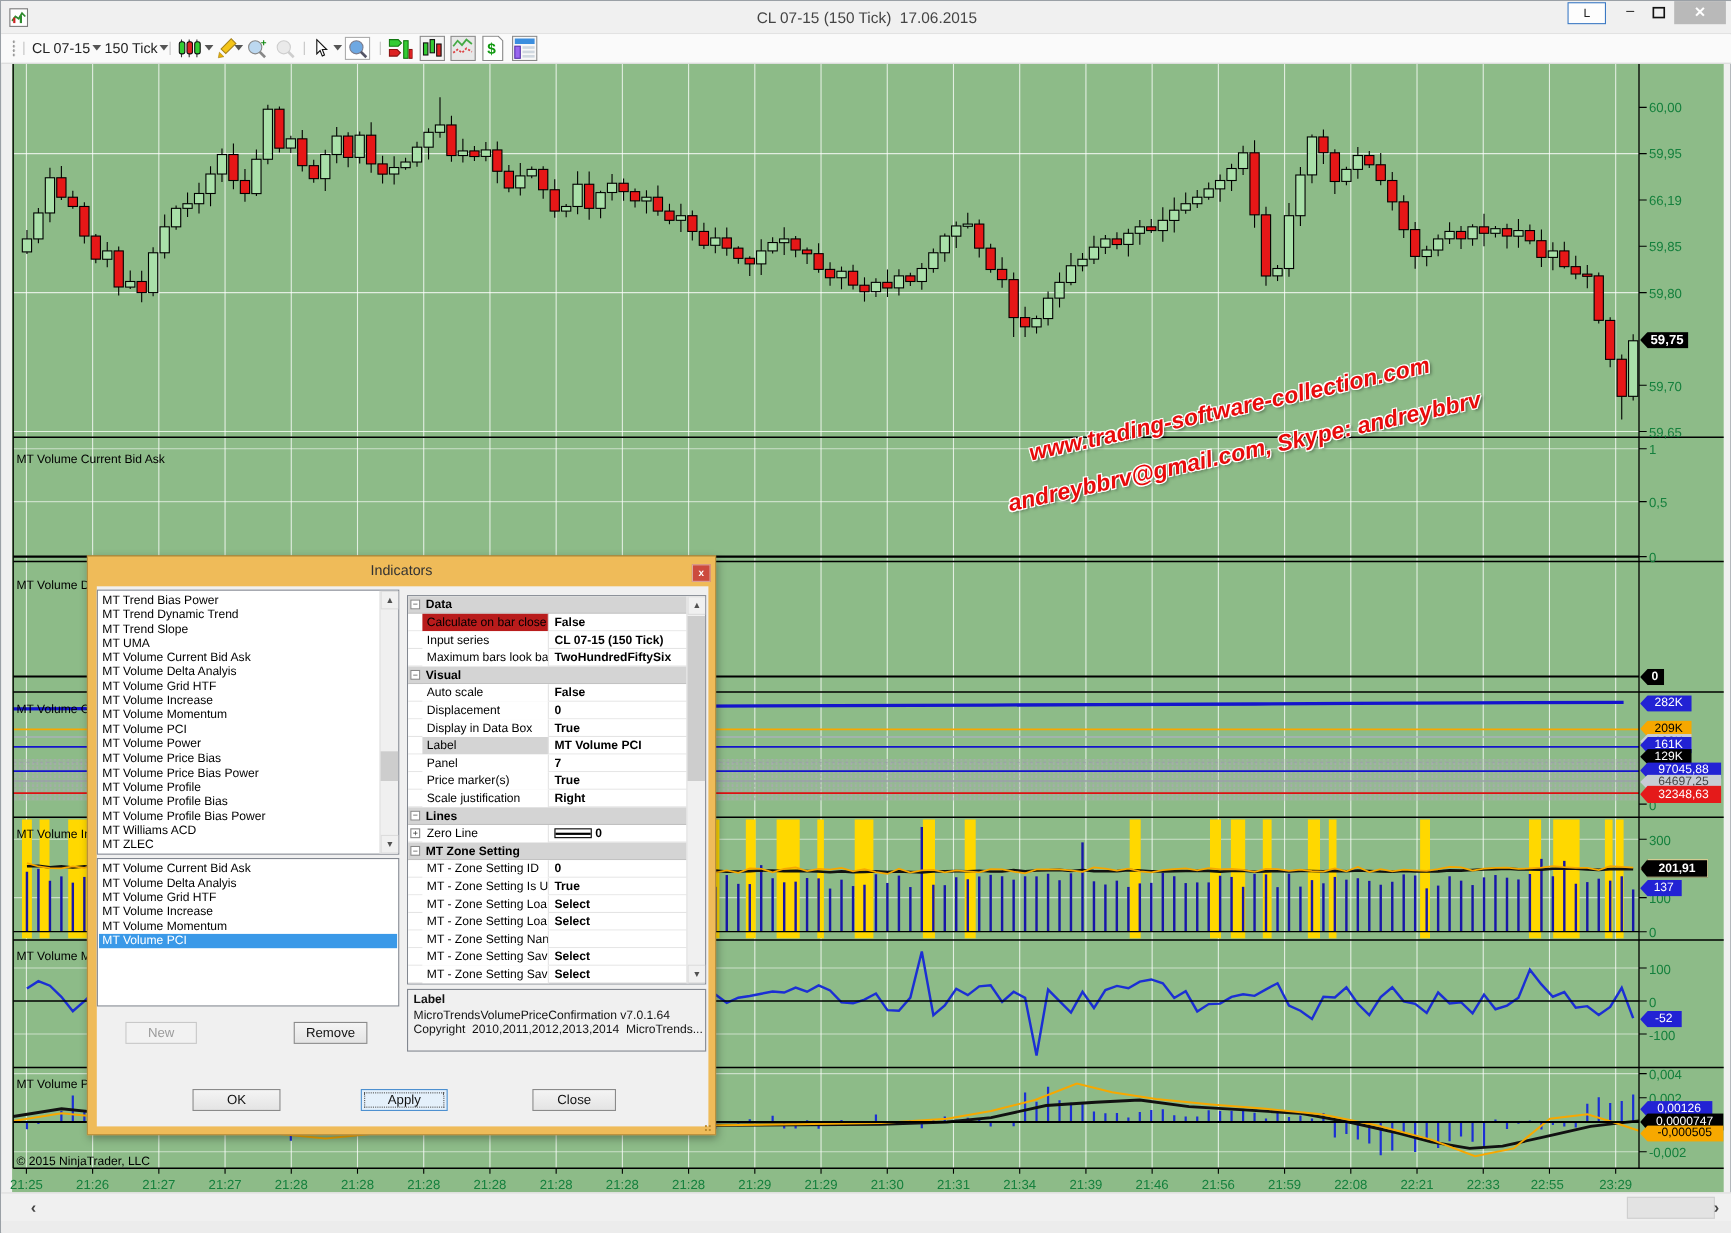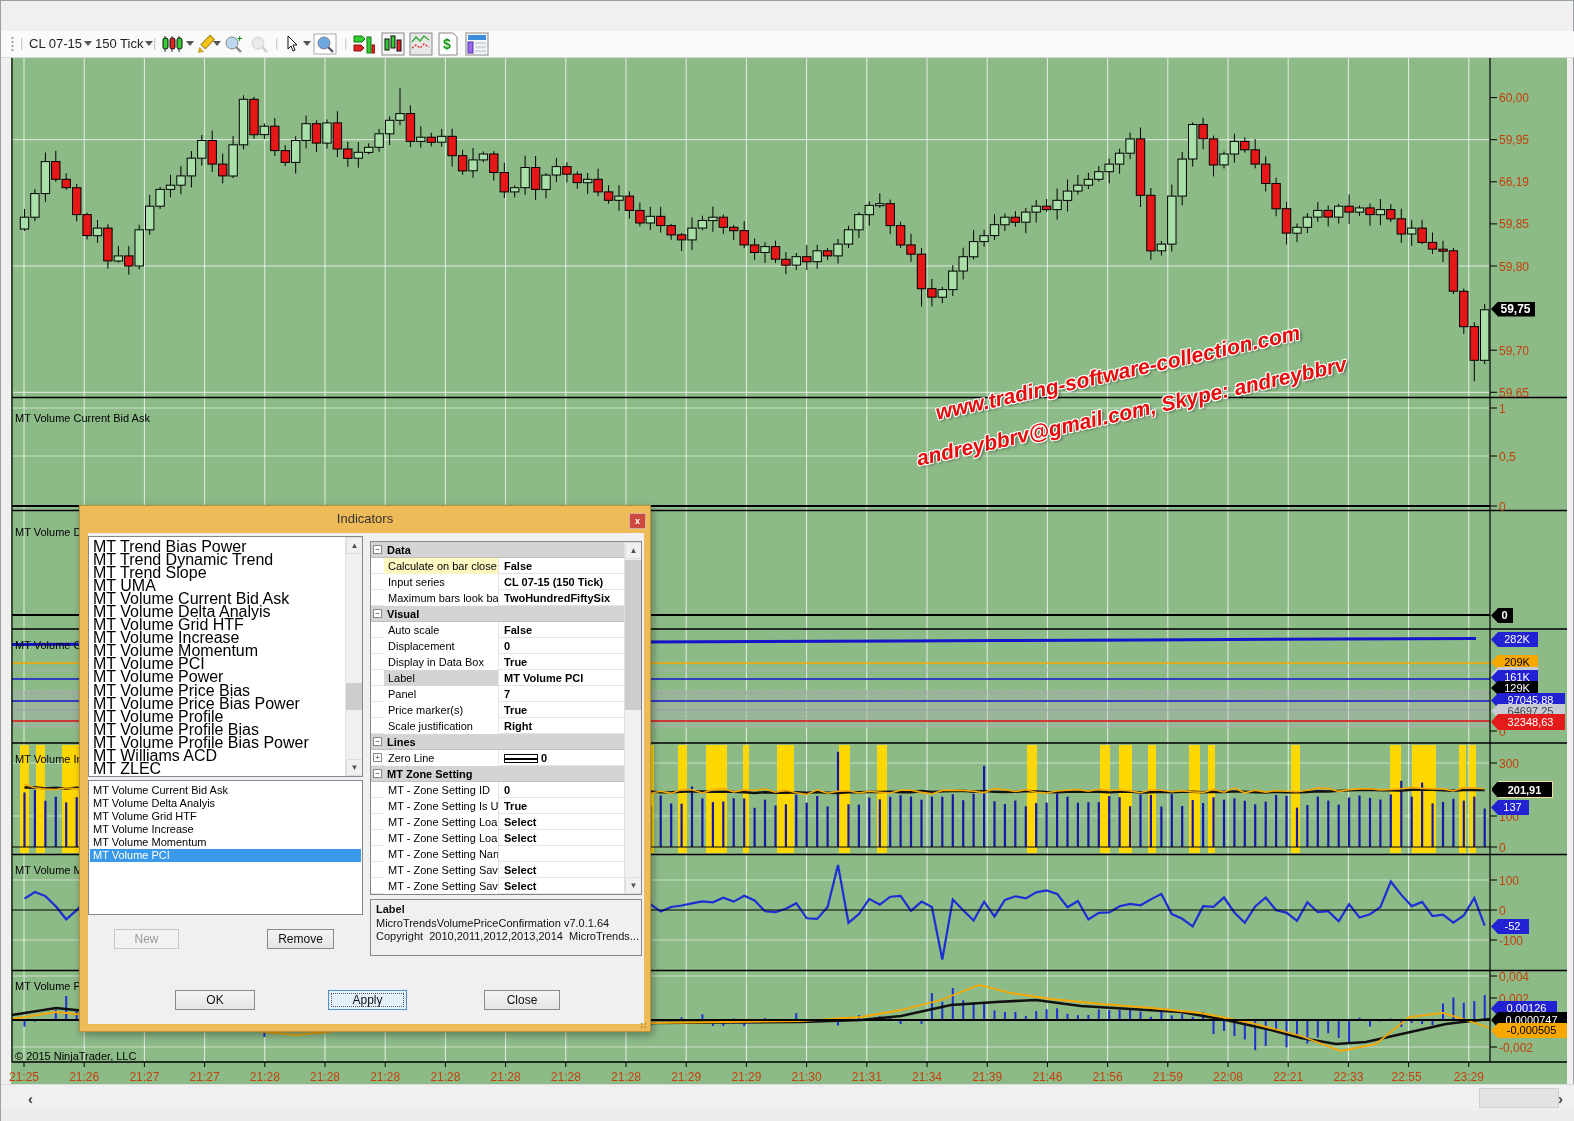--- a/index.html
+++ b/index.html
@@ -1,19 +1,19 @@
 <!DOCTYPE html>
 <html><head><meta charset="utf-8"><title>CL 07-15</title>
 <style>
 * { margin:0; padding:0; box-sizing:border-box; }
 html,body { width:1574px; height:1121px; overflow:hidden; font-family:"Liberation Sans",sans-serif; background:#e8e8e8; }
 #win { position:absolute; left:0; top:0; width:1574px; height:1121px; background:#f0f0f0; border:1px solid #9aa0a6; }
 #chart { position:absolute; left:10px; top:57px; width:1556px; height:1026px; background:#8dbb88; }
 #gfx { position:absolute; left:0; top:0; }
-.axlab { position:absolute; font-size:12px; color:#c2410c; white-space:nowrap; }
+.axlab { position:absolute; font-size:12px; color:#15803d; white-space:nowrap; }
 .ptitle { position:absolute; font-size:11px; color:#000; white-space:nowrap; }
 .tag { position:absolute; white-space:nowrap; text-align:center; padding-left:5px; }
 .wm { position:absolute; color:#e80b0b; font-style:italic; font-weight:bold; font-size:21px; white-space:nowrap;
       transform:rotate(-12.5deg); transform-origin:left center;
       text-shadow:-1px -1px 0 #fff, 1px -1px 0 #fff, -1px 1px 0 #fff, 1px 1px 0 #fff, 2px 2px 3px rgba(0,0,0,0.45); }
 </style></head>
 <body>
 <div id="win">
 <div id="chart"></div>
 <svg id="gfx" width="1574" height="1121" viewBox="0 0 1574 1121">
@@ -783,20 +783,35 @@
 <div class="tag" style="left:1490px;top:713px;width:74px;height:16px;background:#e51a1a;color:#fff;font-size:11px;line-height:16px;clip-path:polygon(0 50%, 7px 0, 100% 0, 100% 100%, 7px 100%);">32348,63</div>
 <div class="tag" style="left:1490px;top:780px;width:62px;height:17px;background:#000;color:#fff;font-size:11px;line-height:17px;clip-path:polygon(0 50%, 7px 0, 100% 0, 100% 100%, 7px 100%);border:1px solid #e8dfa0;"><b>201,91</b></div>
 <div class="tag" style="left:1490px;top:799px;width:38px;height:15px;background:#2222d4;color:#fff;font-size:11px;line-height:15px;clip-path:polygon(0 50%, 7px 0, 100% 0, 100% 100%, 7px 100%);">137</div>
 <div class="tag" style="left:1490px;top:918px;width:38px;height:15px;background:#2222d4;color:#fff;font-size:11px;line-height:15px;clip-path:polygon(0 50%, 7px 0, 100% 0, 100% 100%, 7px 100%);">-52</div>
 <div class="tag" style="left:1490px;top:1000px;width:66px;height:15px;background:#2222d4;color:#fff;font-size:11px;line-height:15px;clip-path:polygon(0 50%, 7px 0, 100% 0, 100% 100%, 7px 100%);">0,00126</div>
 <div class="tag" style="left:1490px;top:1011px;width:76px;height:16px;background:#000;color:#fff;font-size:11px;line-height:16px;clip-path:polygon(0 50%, 7px 0, 100% 0, 100% 100%, 7px 100%);">0,0000747</div>
 <div class="tag" style="left:1490px;top:1022px;width:76px;height:15px;background:#f7a800;color:#000;font-size:11px;line-height:15px;clip-path:polygon(0 50%, 7px 0, 100% 0, 100% 100%, 7px 100%);">-0,000505</div>
 <div class="wm" style="left:935px;top:400px;">www.trading-software-collection.com</div>
 <div class="wm" style="left:916px;top:446px;">andreybbrv@gmail.com, Skype: andreybbrv</div>
 
+<div id="titlebar" style="position:absolute;left:0;top:0;width:1574px;height:30px;background:#f0f0f0;border-bottom:1px solid #e2e2e2;">
+  <svg width="18" height="18" style="position:absolute;left:7px;top:6px;" viewBox="0 0 18 18">
+    <rect x="1" y="1" width="16" height="16" fill="#fff" stroke="#7a7a7a"></rect>
+    <polyline points="3,12 6,8 9,10 12,5 15,8" fill="none" stroke="#2e8b2e" stroke-width="1.6"></polyline>
+    <rect x="4" y="9" width="2" height="5" fill="#cc2222"></rect>
+        <rect x="10" y="7" width="2" height="7" fill="#2e8b2e"></rect>
+  </svg>
+  <div style="position:absolute;left:0;top:7px;width:100%;text-align:center;font-size:14px;color:#444;">CL 07-15 (150 Tick)&nbsp; 17.06.2015</div>
+  <div style="position:absolute;left:1424px;top:1px;width:35px;height:20px;background:#fdfdfd;border:1px solid #3b78c3;text-align:center;font-size:11px;color:#222;line-height:19px;">L</div>
+  <div style="position:absolute;left:1466px;top:0px;width:30px;height:21px;text-align:center;font-size:13px;color:#111;line-height:18px;">–</div>
+  <svg width="12" height="11" style="position:absolute;left:1501px;top:5px;" viewBox="0 0 12 11">
+        <rect x="1" y="1" width="10" height="9" fill="none" stroke="#111" stroke-width="1.6"></rect>
+      </svg>
+  <div style="position:absolute;left:1521px;top:0px;width:47px;height:21px;background:#b9b9b9;color:#fff;text-align:center;font-size:13px;font-weight:bold;line-height:20px;">✕</div>
+</div>
 <div id="toolbar" style="position:absolute;left:0;top:30px;width:1574px;height:27px;background:#fafafa;border-bottom:1px solid #d8d8d8;font-size:13px;color:#222;">
   <div style="position:absolute;left:10px;top:5px;width:3px;height:16px;background-image:radial-gradient(circle,#9a9a9a 1px,transparent 1.2px);background-size:3px 4px;"></div>
   <div style="position:absolute;left:19px;top:4px;color:#c8c8c8;">|</div>
   <div style="position:absolute;left:28px;top:5px;">CL 07-15</div>
   <div style="position:absolute;left:83px;top:10px;width:0;height:0;border:4px solid transparent;border-top:5px solid #555;"></div>
   <div style="position:absolute;left:94px;top:5px;">150 Tick</div>
   <div style="position:absolute;left:144px;top:10px;width:0;height:0;border:4px solid transparent;border-top:5px solid #555;"></div>
   <div style="position:absolute;left:152px;top:4px;color:#c8c8c8;">|</div>
   <svg width="22" height="18" style="position:absolute;left:160px;top:4px;" viewBox="0 0 22 18">
     <line x1="4" y1="1" x2="4" y2="17" stroke="#333"></line>
@@ -869,21 +884,21 @@
   <div style="position:absolute;left:1557px;top:5px;font-size:15px;color:#444;font-weight:bold;">›</div>
 </div>
 <div style="position:absolute;left:0;top:1109px;width:1574px;height:12px;background:#ececec;"></div>
 
 <div id="dlg" style="position:absolute;left:78px;top:504px;width:572px;height:527px;background:#efbb59;border:1px solid #b9903c;box-shadow:2px 3px 8px rgba(0,0,0,0.35);font-size:11px;">
   <div style="position:absolute;left:0;top:0;width:100%;height:27px;text-align:center;font-size:13px;color:#333;line-height:25px;">Indicators</div>
   <div style="position:absolute;left:549px;top:7px;width:17px;height:16px;background:#cc4a3e;border:1px solid #daa99f;color:#fff;font-size:9px;font-weight:bold;text-align:center;line-height:14px;">x</div>
   <div style="position:absolute;left:8px;top:27px;width:556px;height:491px;background:#f0f0f0;">
 
     <div style="position:absolute;left:0px;top:3px;width:275px;height:241px;background:#fff;border:1px solid #828790;overflow:hidden;">
-      <div style="padding:3px 0 0 4px;line-height:13.05px;font-size:16px;color:#000;">
+      <div style="padding:3px 0 0 4px;line-height:13.05px;font-size:11px;color:#000;">
         MT Trend Bias Power<br>MT Trend Dynamic Trend<br>MT Trend Slope<br>MT UMA<br>MT Volume Current Bid Ask<br>MT Volume Delta Analyis<br>MT Volume Grid HTF<br>MT Volume Increase<br>MT Volume Momentum<br>MT Volume PCI<br>MT Volume Power<br>MT Volume Price Bias<br>MT Volume Price Bias Power<br>MT Volume Profile<br>MT Volume Profile Bias<br>MT Volume Profile Bias Power<br>MT Williams ACD<br>MT ZLEC
       </div>
       <div style="position:absolute;right:0;top:0;width:17px;height:100%;background:#f0f0f0;border-left:1px solid #e2e2e2;">
         <div style="position:absolute;top:0;left:0;width:17px;height:17px;background:#f0f0f0;border:1px solid #dcdcdc;text-align:center;font-size:8px;color:#505050;line-height:15px;">▲</div>
         <div style="position:absolute;bottom:0;left:0;width:17px;height:17px;background:#f0f0f0;border:1px solid #dcdcdc;text-align:center;font-size:8px;color:#505050;line-height:15px;">▼</div>
         <div style="position:absolute;top:146px;left:0;width:17px;height:27px;background:#cdcdcd;"></div>
       </div>
     </div>
 
     <div style="position:absolute;left:0px;top:247px;width:275px;height:135px;background:#fff;border:1px solid #828790;overflow:hidden;">
@@ -896,21 +911,21 @@
     <div style="position:absolute;left:26px;top:396px;width:65px;height:20px;background:#f2f2f2;border:1px solid #c8c8c8;color:#9b9b9b;text-align:center;line-height:18px;font-size:12px;">New</div>
     <div style="position:absolute;left:179px;top:396px;width:67px;height:20px;background:linear-gradient(#f4f4f4,#e4e4e4);border:1px solid #8a8a8a;color:#111;text-align:center;line-height:18px;font-size:12px;">Remove</div>
 
     <div id="pgrid" style="position:absolute;left:282px;top:8px;width:272px;height:354px;background:#fff;border:1px solid #828790;overflow:hidden;">
       <div style="position:absolute;left:0;top:0px;width:255px;height:16px;background:#d4d4d4;border-bottom:1px solid #c0c0c0;">
 <span style="position:absolute;left:2px;top:3px;width:9px;height:9px;background:#fff;border:1px solid #888;font-size:8px;line-height:7px;text-align:center;color:#333;">−</span>
 <b style="position:absolute;left:16px;top:1.5px;font-size:11px;">Data</b>
           </div>
 <div style="position:absolute;left:0;top:16px;width:255px;height:16px;background:#fff;border-bottom:1px solid #e4e4e4;">
 
-<div style="position:absolute;left:13px;top:0;width:115px;height:16px;background:#fef9c3;border-right:1px solid #e4e4e4;overflow:hidden;">
+<div style="position:absolute;left:13px;top:0;width:115px;height:16px;background:#b91c1c;border-right:1px solid #e4e4e4;overflow:hidden;">
               <span style="position:absolute;left:4px;top:1.5px;font-size:11px;white-space:nowrap;">Calculate on bar close</span>
             </div>
 <div style="position:absolute;left:129px;top:0;width:126px;height:16px;overflow:hidden;">
               <span style="position:absolute;left:4px;top:1.5px;font-size:11px;white-space:nowrap;"><b>False</b></span>
             </div>
 </div>
 <div style="position:absolute;left:0;top:32px;width:255px;height:16px;background:#fff;border-bottom:1px solid #e4e4e4;">
 
 <div style="position:absolute;left:13px;top:0;width:115px;height:16px;background:#fff;border-right:1px solid #e4e4e4;overflow:hidden;">
               <span style="position:absolute;left:4px;top:1.5px;font-size:11px;white-space:nowrap;">Input series</span>

